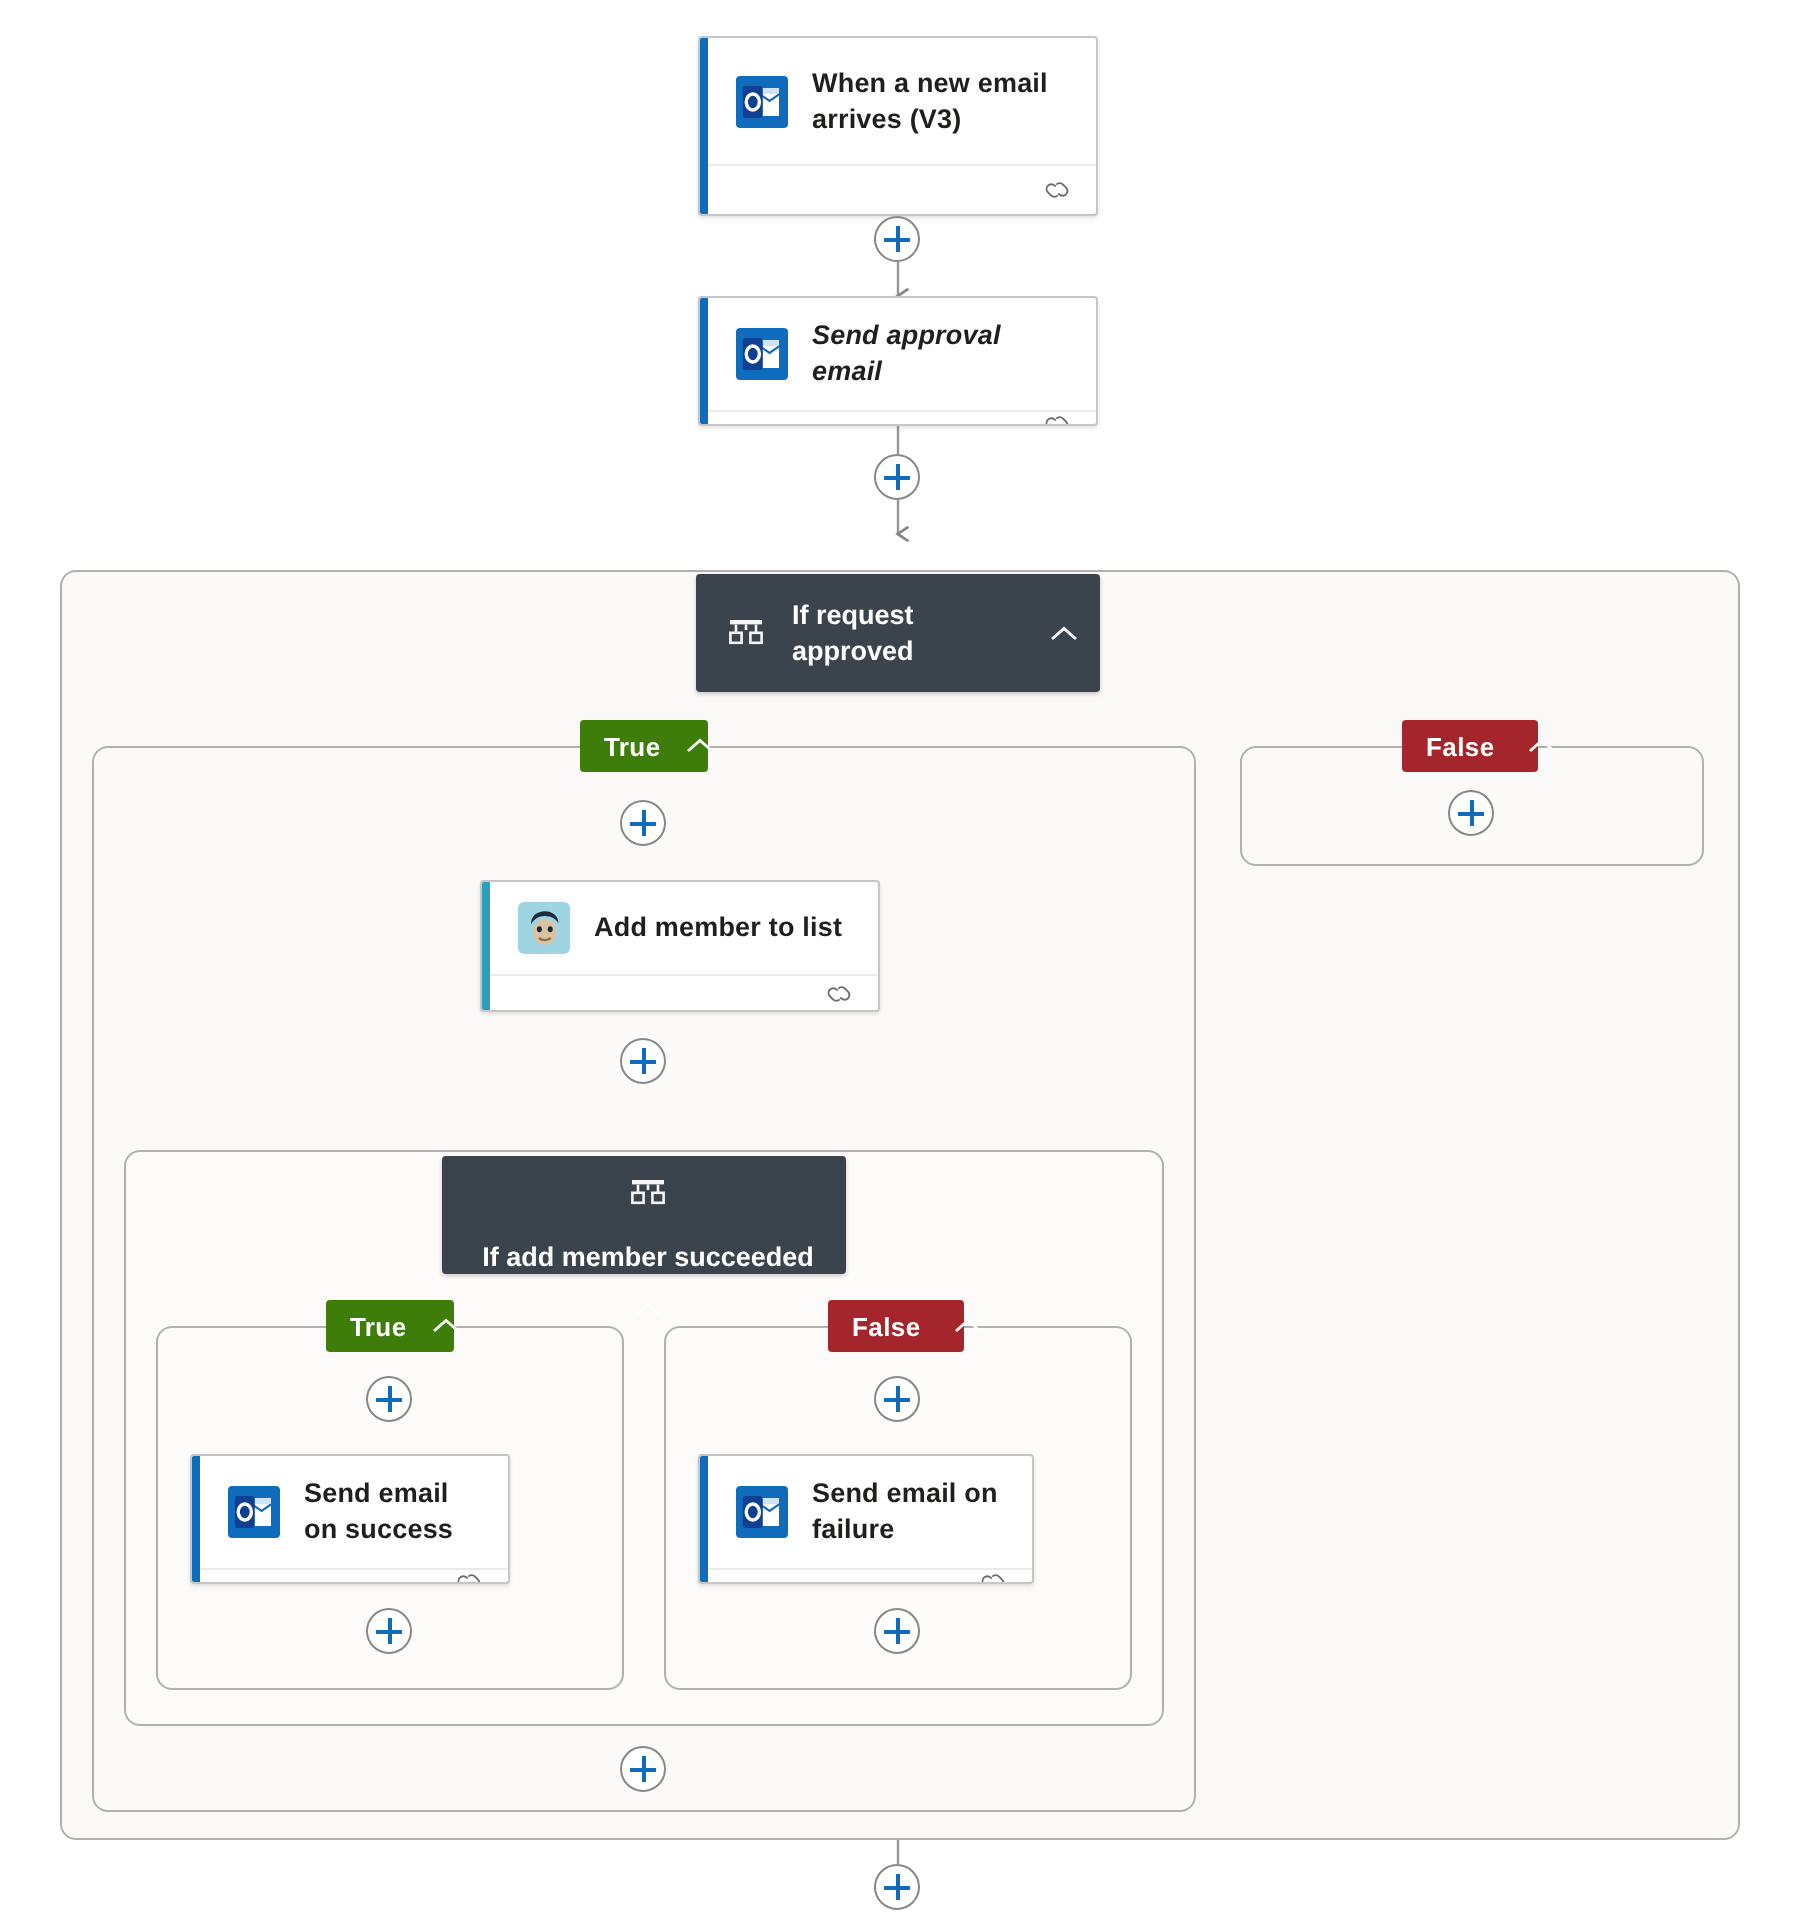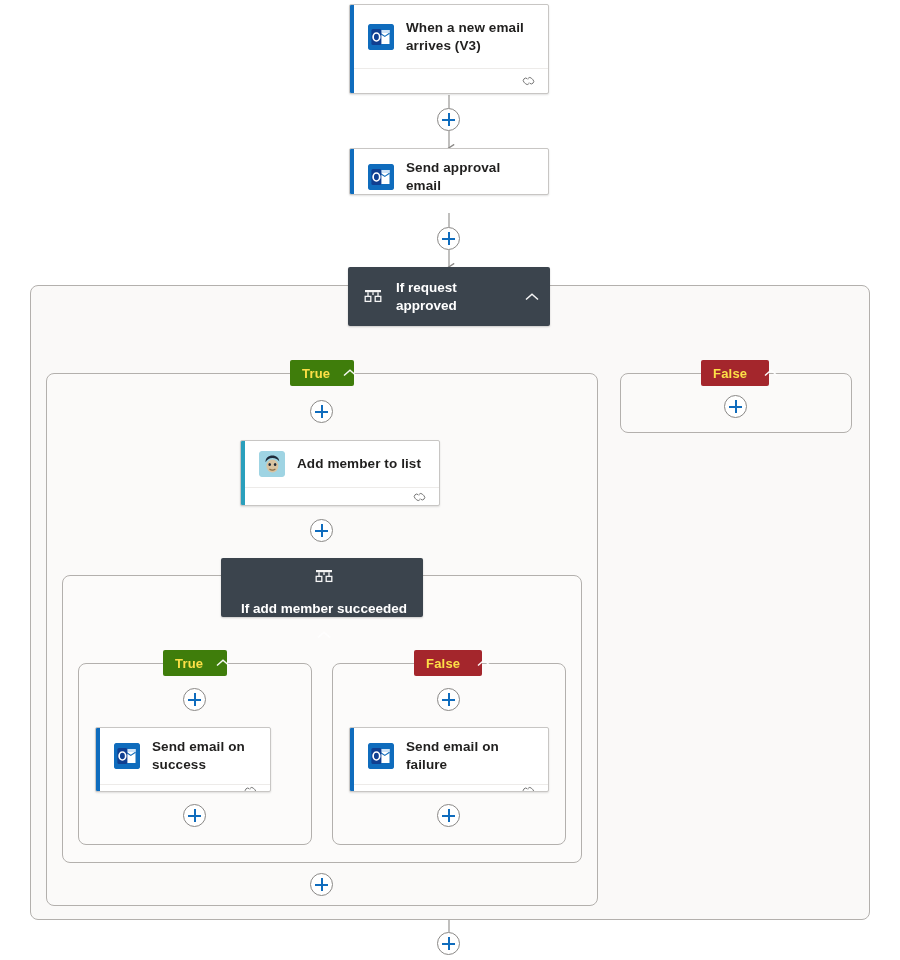--- a/index.html
+++ b/index.html
@@ -44,33 +44,34 @@
 
   
   .ico{width:26px;height:26px;border-radius:2px;flex:none;display:block;}
 
   
   .cond{
     position:absolute;box-sizing:border-box;
     background:#3b444d;border-radius:2px;
     display:flex;align-items:center;gap:12px;padding:8px 10px 8px 14px;
     box-shadow:0 1px 2px rgba(0,0,0,.2);
+    margin-top:20px;
   }
   .cond .ctitle{
     flex:1;font-size:13.5px;font-weight:700;color:#ffffff;line-height:18px;
   }
   .cond .cicon{width:22px;height:22px;flex:none;opacity:.95;}
   .chev{width:16px;height:10px;flex:none;opacity:.95;}
 
   
   .badge{
     position:absolute;box-sizing:border-box;height:26px;
     display:flex;align-items:center;gap:12px;
     padding:0 10px 0 12px;border-radius:2px;
-    font-size:13px;font-weight:700;color:#fde047;letter-spacing:.2px;
+    font-size:13px;font-weight:700;color:#ffffff;letter-spacing:.2px;
   }
   .badge.t{background:#3f7d0b;}
   .badge.f{background:#a4262c;gap:16px;}
 
   
   .plus{
     position:absolute;width:23px;height:23px;border-radius:50%;
     background:#ffffff;border:1px solid #8a8886;box-sizing:border-box;
   }
   .plus::before,.plus::after{
@@ -144,21 +145,21 @@
   <div class="scope lvl2" style="left:46px;top:373px;width:552px;height:533px;"></div>
 
   <div class="scope lvl2" style="left:620px;top:373px;width:232px;height:60px;"></div>
 
   <div class="scope lvl3" style="left:62px;top:575px;width:520px;height:288px;"></div>
 
   <div class="scope lvl3" style="left:78px;top:663px;width:234px;height:182px;"></div>
 
   <div class="scope lvl3" style="left:332px;top:663px;width:234px;height:182px;"></div>
 
-  <div class="card" style="left:349px;top:4px;width:200px;height:90px;">
+  <div class="card" style="left:349px;top:18px;width:200px;height:90px;">
     <div class="accent" style="background:#0f6cbd;"></div>
     <div class="body">
       <svg class="ico" viewBox="0 0 26 26">
         <rect width="26" height="26" rx="1.5" fill="#0f6cbd"></rect>
         <rect x="12" y="6" width="9.5" height="14" fill="#ffffff"></rect>
         <rect x="12" y="6" width="9.5" height="3" fill="#cfe3f7"></rect>
         <path d="M12,9.2 l4.8,3.2 l4.7,-3.2" fill="none" stroke="#0f6cbd" stroke-width="1.1"></path>
         <rect x="3.4" y="5" width="10" height="16" rx="1.6" fill="#103f91"></rect>
         <ellipse cx="8.4" cy="13" rx="3.3" ry="4" fill="none" stroke="#ffffff" stroke-width="1.7"></ellipse>
       </svg>
@@ -167,21 +168,21 @@
     <div class="footer">
       <svg class="chain" viewBox="0 0 16 12">
         <path d="M7.6,3.1 a2.5,2.5 0 0 1 3.6,0 l1.6,1.6 a2.5,2.5 0 0 1 -3.6,3.6 l-0.5,-0.5" fill="none" stroke="#333" stroke-width="1"></path>
         <path d="M8.4,8.9 a2.5,2.5 0 0 1 -3.6,0 l-1.6,-1.6 a2.5,2.5 0 0 1 3.6,-3.6 l0.5,0.5" fill="none" stroke="#333" stroke-width="1"></path>
       </svg>
     </div>
   </div>
 
   <div class="plus" style="left:437px;top:108px;"></div>
 
-  <div class="card" style="left:349px;top:148px;width:200px;height:47px;">
+  <div class="card" style="left:349px;top:148px;width:200px;height:65px;font-style:italic;">
     <div class="accent" style="background:#0f6cbd;"></div>
     <div class="body">
       <svg class="ico" viewBox="0 0 26 26">
         <rect width="26" height="26" rx="1.5" fill="#0f6cbd"></rect>
         <rect x="12" y="6" width="9.5" height="14" fill="#ffffff"></rect>
         <rect x="12" y="6" width="9.5" height="3" fill="#cfe3f7"></rect>
         <path d="M12,9.2 l4.8,3.2 l4.7,-3.2" fill="none" stroke="#0f6cbd" stroke-width="1.1"></path>
         <rect x="3.4" y="5" width="10" height="16" rx="1.6" fill="#103f91"></rect>
         <ellipse cx="8.4" cy="13" rx="3.3" ry="4" fill="none" stroke="#ffffff" stroke-width="1.7"></ellipse>
       </svg>
@@ -275,42 +276,42 @@
   <div class="badge f" style="left:414px;top:650px;width:68px;">
     <span>False</span>
     <svg class="chev" viewBox="0 0 16 10">
       <path d="M2,7.5 L8,2.2 L14,7.5" fill="none" stroke="#ffffff" stroke-width="1.5"></path>
     </svg>
   </div>
 
   <div class="plus" style="left:183px;top:688px;"></div>
   <div class="plus" style="left:437px;top:688px;"></div>
 
-  <div class="card" style="left:95px;top:727px;width:176px;height:65px;">
+  <div class="card" style="left:95px;top:727px;width:160px;height:65px;">
     <div class="accent" style="background:#0f6cbd;"></div>
     <div class="body">
       <svg class="ico" viewBox="0 0 26 26">
         <rect width="26" height="26" rx="1.5" fill="#0f6cbd"></rect>
         <rect x="12" y="6" width="9.5" height="14" fill="#ffffff"></rect>
         <rect x="12" y="6" width="9.5" height="3" fill="#cfe3f7"></rect>
         <path d="M12,9.2 l4.8,3.2 l4.7,-3.2" fill="none" stroke="#0f6cbd" stroke-width="1.1"></path>
         <rect x="3.4" y="5" width="10" height="16" rx="1.6" fill="#103f91"></rect>
         <ellipse cx="8.4" cy="13" rx="3.3" ry="4" fill="none" stroke="#ffffff" stroke-width="1.7"></ellipse>
       </svg>
       <div class="title">Send email on success</div>
     </div>
     <div class="footer">
       <svg class="chain" viewBox="0 0 16 12">
         <path d="M7.6,3.1 a2.5,2.5 0 0 1 3.6,0 l1.6,1.6 a2.5,2.5 0 0 1 -3.6,3.6 l-0.5,-0.5" fill="none" stroke="#333" stroke-width="1"></path>
         <path d="M8.4,8.9 a2.5,2.5 0 0 1 -3.6,0 l-1.6,-1.6 a2.5,2.5 0 0 1 3.6,-3.6 l0.5,0.5" fill="none" stroke="#333" stroke-width="1"></path>
       </svg>
     </div>
   </div>
 
-  <div class="card" style="left:349px;top:727px;width:200px;height:65px;">
+  <div class="card" style="left:349px;top:727px;width:168px;height:65px;">
     <div class="accent" style="background:#0f6cbd;"></div>
     <div class="body">
       <svg class="ico" viewBox="0 0 26 26">
         <rect width="26" height="26" rx="1.5" fill="#0f6cbd"></rect>
         <rect x="12" y="6" width="9.5" height="14" fill="#ffffff"></rect>
         <rect x="12" y="6" width="9.5" height="3" fill="#cfe3f7"></rect>
         <path d="M12,9.2 l4.8,3.2 l4.7,-3.2" fill="none" stroke="#0f6cbd" stroke-width="1.1"></path>
         <rect x="3.4" y="5" width="10" height="16" rx="1.6" fill="#103f91"></rect>
         <ellipse cx="8.4" cy="13" rx="3.3" ry="4" fill="none" stroke="#ffffff" stroke-width="1.7"></ellipse>
       </svg>

